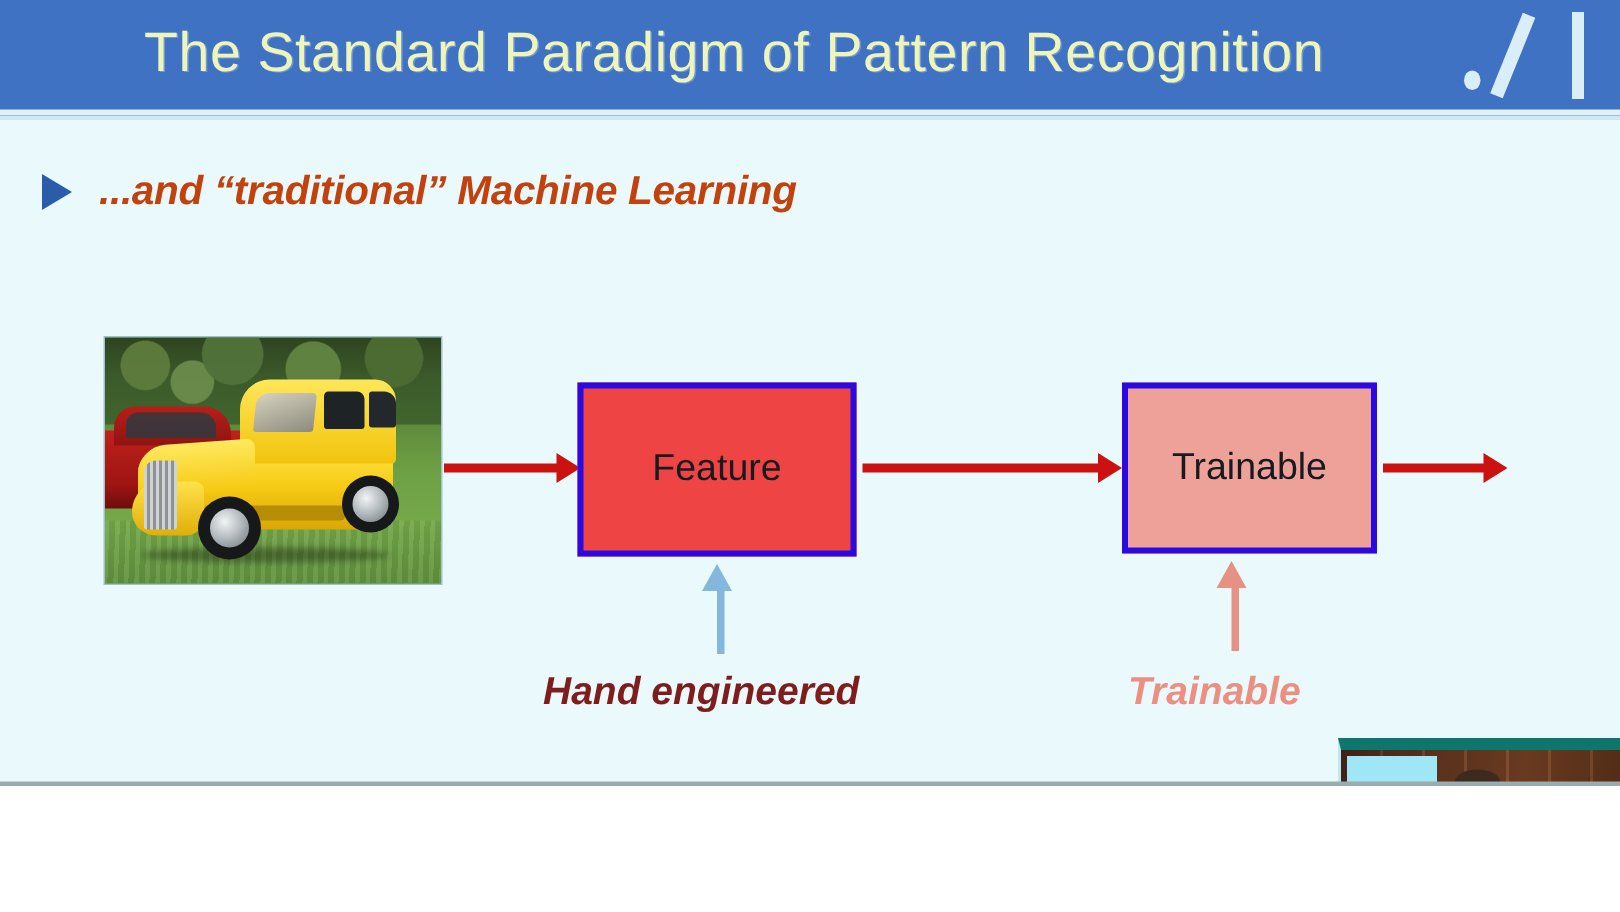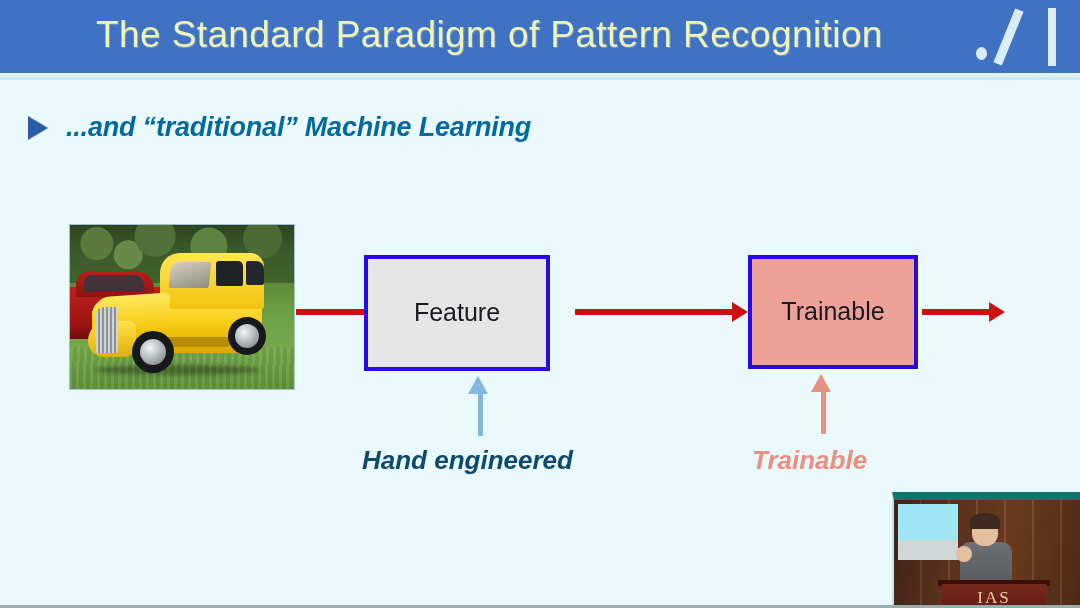--- a/index.html
+++ b/index.html
@@ -7,21 +7,21 @@
   html, body {
     width: 1080px;
     height: 608px;
     overflow: hidden;
     font-family: "Liberation Sans", sans-serif;
   }
 
   #slide {
     position: relative;
     width: 1080px;
-    height: 608px;
+    height: 524px;
     background: #eaf9fb;
     overflow: hidden;
   }
 
   
   #title-banner {
     position: absolute;
     left: 0; top: 0;
     width: 1080px;
     height: 80px;
@@ -90,21 +90,21 @@
     width: 0; height: 0;
     border-top: 12px solid transparent;
     border-bottom: 12px solid transparent;
     border-left: 20px solid #2a5caa;
     margin-right: 18px;
   }
   #bullet-text {
     font-size: 27px;
     font-weight: bold;
     font-style: italic;
-    color: #0369a1;
+    color: #c2410c;
     white-space: nowrap;
     letter-spacing: -0.2px;
   }
 
   
   #car-photo {
     position: absolute;
     left: 70px;
     top: 225px;
     width: 224px;
@@ -180,23 +180,23 @@
     display: flex;
     flex-direction: column;
     align-items: center;
     justify-content: center;
     line-height: 1.18;
     font-size: 25px;
     color: #171a1f;
     text-align: center;
   }
   #feature-extractor-box {
-    left: 364px; top: 255px;
+    left: 385px; top: 255px;
     width: 186px; height: 116px;
-    background: #e5e5e5;
+    background: #ef4444;
   }
   #trainable-classifier-box {
     left: 748px; top: 255px;
     width: 170px; height: 114px;
     background: #eda198;
   }
 
   
   .arrow-red {
     position: absolute;
@@ -230,21 +230,21 @@
   .ann-label {
     position: absolute;
     font-size: 26px;
     font-weight: bold;
     font-style: italic;
     white-space: nowrap;
   }
 
   #hand-stem { left: 478px; top: 392px; height: 44px; background: #84b7dd; }
   #hand-head { left: 468px; top: 376px; border-bottom: 18px solid #84b7dd; }
-  #hand-engineered-label { left: 362px; top: 445px; color: #0c4a6e; }
+  #hand-engineered-label { left: 362px; top: 445px; color: #7f1d1d; }
 
   #train-stem { left: 821px; top: 390px; height: 44px; background: #e59184; }
   #train-head { left: 811px; top: 374px; border-bottom: 18px solid #e59184; }
   #trainable-label { left: 752px; top: 445px; color: #ec8e80; }
 
   
   #video-overlay {
     position: absolute;
     left: 892px; top: 492px;
     width: 188px; height: 113px;

